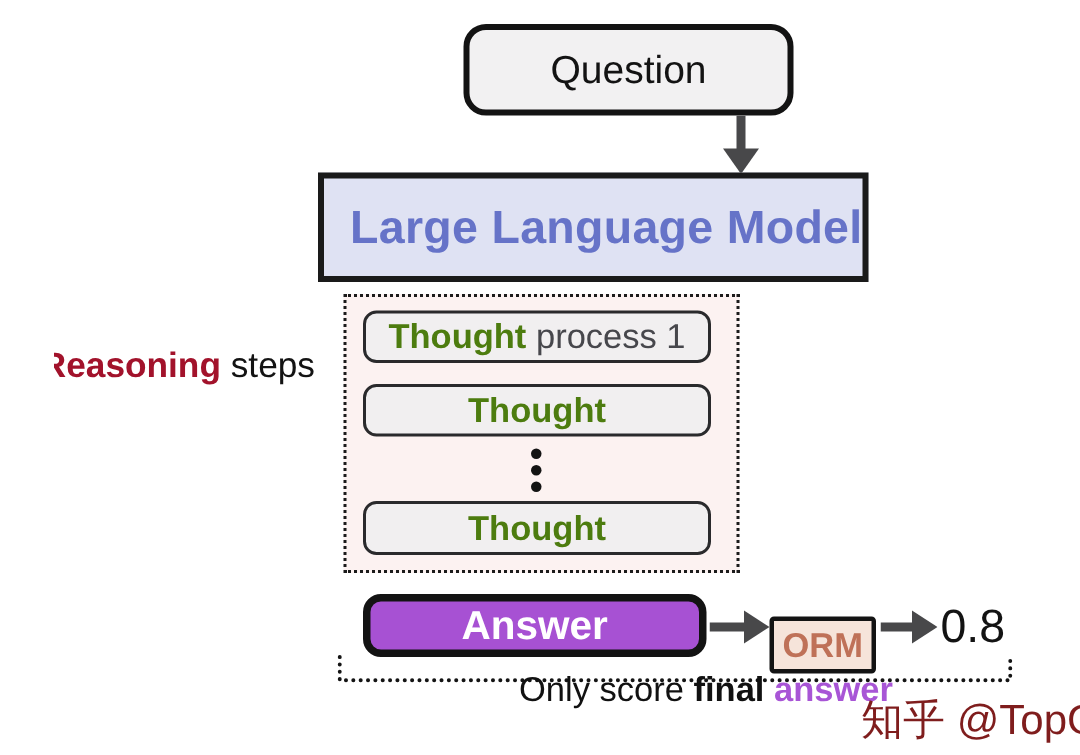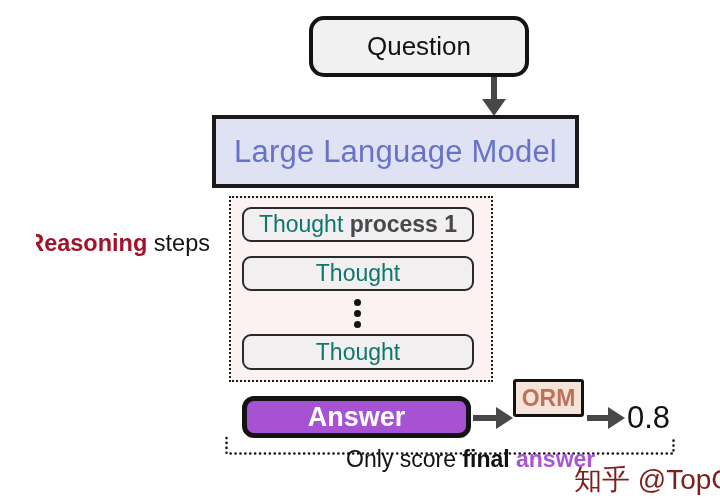--- a/index.html
+++ b/index.html
@@ -11,51 +11,51 @@
   .node { display:flex; align-items:center; justify-content:center; }
 
   .question-box {
     left:273px; top:16px; width:220px; height:61px;
     background:#f2f1f2; border:4px solid #131313; border-radius:15px;
     font-size:26px; font-weight:500; color:#131313;
   }
   .llm-box {
     left:176px; top:115px; width:367px; height:73px;
     background:#dfe2f3; border:4px solid #1a1a1a;
-    font-size:31px; font-weight:400; color:#6673c8; letter-spacing:0.2px;
+    font-size:31px; font-weight:700; color:#6673c8; letter-spacing:0.2px;justify-content:flex-end;
   }
   .reasoning-zone {
     left:193px; top:196px; width:264px; height:186px;
     background:#fcf2f1; border:2px dotted #1b1b1b;
   }
   .thought-box {
     left:206px; width:232px; height:35px;
     background:#f1eff0; border:2.5px solid #2a2a2c; border-radius:9px;
     font-size:23px; white-space:nowrap;
   }
   .t1 { top:207px; } .t2 { top:256px; } .tn { top:334px; height:36px; }
-  .thought-bold { color:#0f766e; font-weight:400; }
-  .thought-rest { color:#47474c; font-weight:700; white-space:pre; }
+  .thought-bold { color:#4d7c0f; font-weight:700; }
+  .thought-rest { color:#47474c; font-weight:400; white-space:pre; }
 
   .reasoning-label {
     right:534px; top:230px; font-size:23.5px; white-space:nowrap; text-align:right;
   }
   .reasoning-label .lbl-bold { color:#a2122b; font-weight:700; }
   .reasoning-label .lbl-rest { color:#131313; font-weight:400; white-space:pre; }
 
   .ellipsis { left:318px; top:299px; display:flex; flex-direction:column; gap:4px; }
   .ellipsis .dot { width:7px; height:7px; border-radius:50%; background:#131313; }
 
   .answer-box {
     left:206px; top:396px; width:229px; height:42px;
     background:#a751d3; border:5px solid #131313; border-radius:12px;
     font-size:27px; font-weight:700; color:#ffffff;
   }
   .orm-box {
-    left:477px; top:379px; width:71px; height:38px;
+    left:477px; top:411px; width:71px; height:38px;
     background:#f6e4da; border:3px solid #131313; border-radius:3px;
     font-size:23px; font-weight:700; color:#bf7158;
   }
   .score {
     left:591px; top:398px; height:40px; display:flex; align-items:center;
     font-size:31px; color:#131313; font-weight:500;text-align:right;
   }
 
   .caption { left:310px; top:446px; font-size:23px; white-space:nowrap; }
   .caption .cap-lead { color:#111111; font-weight:400; white-space:pre; }

